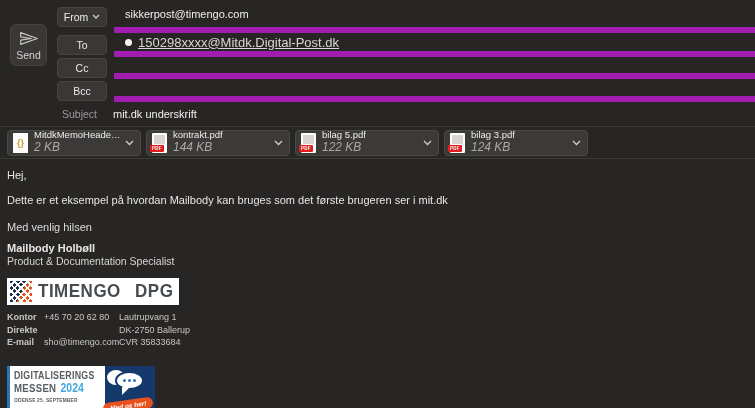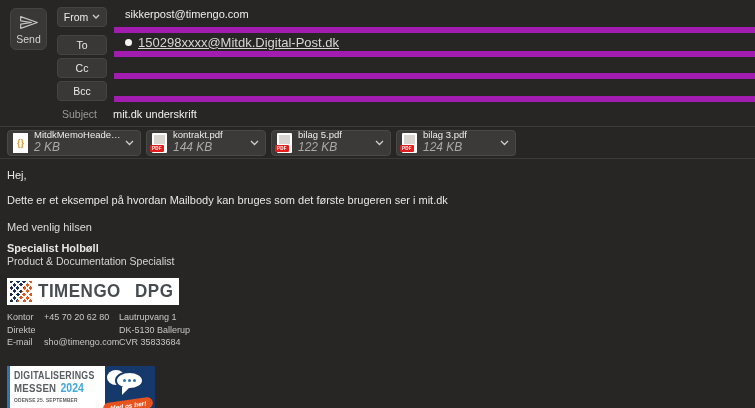--- a/index.html
+++ b/index.html
@@ -4,21 +4,21 @@
 <style>
   html,body{margin:0;padding:0;background:#1b1b1b;}
   *{box-sizing:border-box;}
   .screen{
     position:relative;width:755px;height:408px;background:#272625;
     font-family:"Liberation Sans",sans-serif;color:#f3f2f1;overflow:hidden;
   }
   
   .header{position:relative;border-bottom:1px solid #3d3c3b;}
   .send-btn{
-    position:absolute;left:10px;top:8px;width:37px;height:42px;
+    position:absolute;left:10px;top:24px;width:37px;height:42px;
     background:#393837;border:1px solid #46443f;border-radius:6px;
     display:flex;flex-direction:column;align-items:center;justify-content:center;gap:2px;
     cursor:pointer;
   }
   .send-btn .send-label{font-size:10.5px;color:#d5d3d1;}
   .rows{margin-left:57px;}
   .field-row{display:flex;align-items:stretch;}
   .row-from{height:33px;}
   .row-to{height:24px;}
   .row-cc{height:22px;}
@@ -45,21 +45,21 @@
   
   .attachments{
     display:flex;gap:5px;align-items:center;padding:3px 7px;height:32px;
     border-bottom:1px solid #3a3938;
   }
   .chip{
     display:flex;align-items:center;height:26px;background:#3b3a39;border:1px solid #4b4946;
     border-radius:4px;padding:2px 6px 2px 5px;cursor:pointer;min-width:0;
   }
   .chip-json{width:134px;}
-  .chip-pdf{width:120px;}
+  .chip-pdf{width:144px;}
   .fileicon{position:relative;width:15px;height:20px;background:#fdfdfd;border-radius:1px;flex:0 0 auto;margin-right:6px;}
   .fileicon .page-shade{position:absolute;left:2px;top:2px;right:2px;height:9px;background:#d9d6d2;}
   .json-glyph{
     position:absolute;inset:0;display:flex;align-items:center;justify-content:center;
     font-size:9px;font-weight:bold;color:#d79b2f;background:#fdfdfd;
   }
   .pdf-badge{
     position:absolute;left:-2px;bottom:1px;background:#e01e1e;color:#fff;
     font-size:4.5px;font-weight:bold;padding:1px 2px;border-radius:1px;letter-spacing:0.3px;
   }
@@ -85,21 +85,21 @@
       repeating-linear-gradient(45deg, rgba(255,255,255,0) 0 3px, #ffffff 3px 4.6px),
       repeating-linear-gradient(-45deg, rgba(255,255,255,0) 0 3px, #ffffff 3px 4.6px),
       linear-gradient(115deg, #1d3056 0 52%, #df561d 52% 100%);
   }
   .logo-text{
     font-size:17px;font-weight:bold;color:#474c51;letter-spacing:0.5px;word-spacing:9px;
     transform:scaleY(1.05);white-space:nowrap;
   }
   
   .contact{display:flex;margin-top:6px;font-size:9px;color:#c8c6c4;line-height:12.5px;}
-  .c-col1{width:37px;}
+  .c-col1{width:37px;font-weight:bold;}
   .c-col2{width:68px;}
   .c-col3{margin-left:7px;}
   .c-line{height:12.5px;white-space:nowrap;}
   
   .banner{position:relative;margin-top:17px;width:148px;height:48px;background:#ffffff;overflow:hidden;}
   .banner-stripe{position:absolute;left:0;top:0;bottom:0;width:3px;background:#2e74b5;}
   .banner-navy{position:absolute;right:0;top:0;bottom:0;width:50px;background:#15396b;}
   .banner-text{position:absolute;left:7px;top:3px;transform:scaleX(0.84);transform-origin:left top;}
   .bt-line1{font-size:10.5px;font-weight:bold;color:#585d61;letter-spacing:0.3px;white-space:nowrap;}
   .bt-line2{display:flex;gap:5px;align-items:baseline;margin-top:0px;}
@@ -262,42 +262,42 @@
             <polyline points="1,1 4.5,4.5 8,1" fill="none" stroke="#cfcdcb" stroke-width="1.3"></polyline>
           </svg>
       </span>
     </div>
   </div>
 
   <div class="msg-body">
     <div class="greeting">Hej,</div>
     <div class="para">Dette er et eksempel på hvordan Mailbody kan bruges som det første brugeren ser i mit.dk</div>
     <div class="closing">Med venlig hilsen</div>
-    <div class="sender-name">Specialist Holbøll</div>
+    <div class="sender-name">Mailbody Holbøll</div>
     <div class="sender-title">Product &amp; Documentation Specialist</div>
 
     <div class="logo-box">
       <span class="logo-mark"></span>
       <span class="logo-text">TIMENGO DPG</span>
     </div>
 
     <div class="contact">
       <div class="c-col1">
         <div class="c-line">Kontor</div>
         <div class="c-line">Direkte</div>
         <div class="c-line">E-mail</div>
       </div>
       <div class="c-col2">
         <div class="c-line">+45 70 20 62 80</div>
         <div class="c-line"></div>
         <div class="c-line">sho@timengo.com</div>
       </div>
       <div class="c-col3">
         <div class="c-line">Lautrupvang 1</div>
-        <div class="c-line">DK-5130 Ballerup</div>
+        <div class="c-line">DK-2750 Ballerup</div>
         <div class="c-line">CVR 35833684</div>
       </div>
     </div>
 
     <div class="banner">
       <div class="banner-stripe"></div>
       <div class="banner-navy">
         <span class="bubble-back"></span>
         <span class="bubble">
           <span class="bdot"></span>

